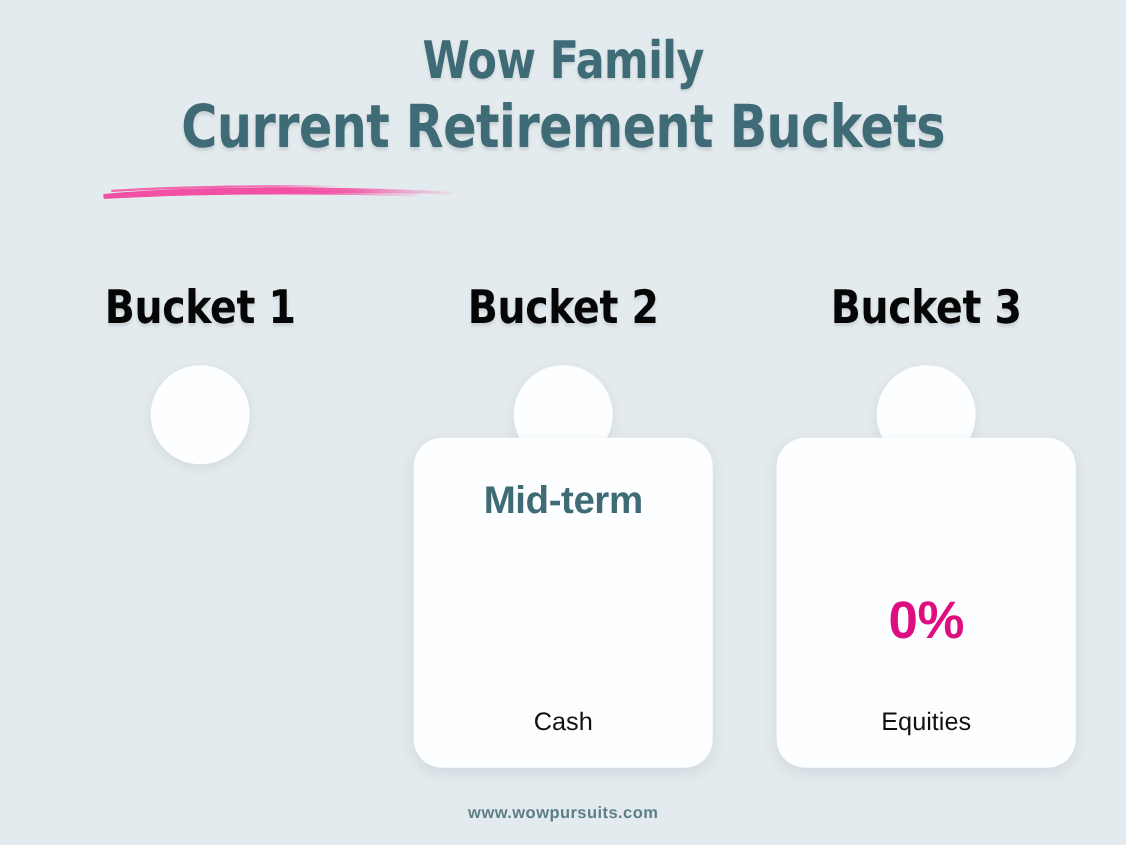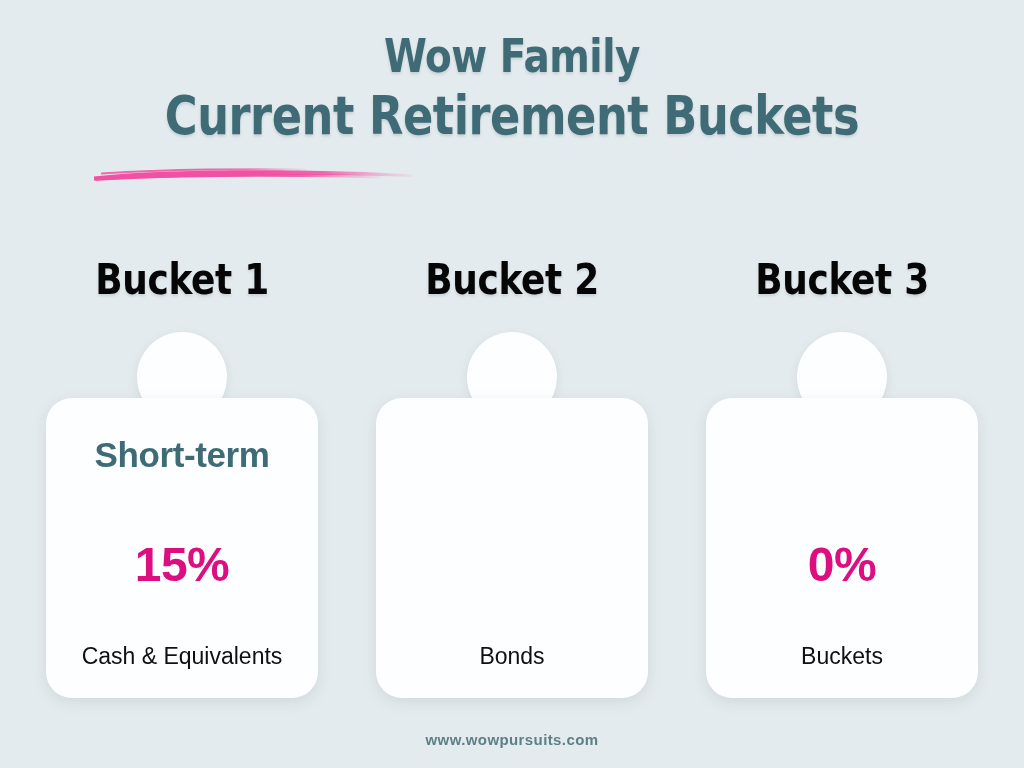--- a/index.html
+++ b/index.html
@@ -191,43 +191,39 @@
              C52,15.1 26,16.1 2,17.4 Z" fill="url(#brushFade)"></path>
     <path d="M4,16.2 C30,14.6 58,13.5 92,12.9 C130,12.2 172,12.0 208,12.4
              C238,12.7 266,13.3 288,14.0" stroke="url(#brushFade)" stroke-width="3.1" fill="none" stroke-linecap="round"></path>
     <path d="M10,10.6 C40,8.6 76,7.2 116,6.6 C150,6.1 184,6.1 214,6.5" stroke="url(#brushFade)" stroke-width="2.0" fill="none" stroke-linecap="round" opacity="0.85"></path>
   </svg>
 
   <div class="bucket-label" style="left:46px;">Bucket 1</div>
 
   <div class="bucket-group" style="left:46px;">
     <div class="bucket-knob"></div>
-    <div class="bucket-card">
-      <div class="card-term">Short-term</div>
-      <div class="card-percent">15%</div>
-      <div class="card-caption">Cash &amp; Equivalents</div>
-    </div>
   </div>
 
   <div class="bucket-label" style="left:376px;">Bucket 2</div>
 
   <div class="bucket-group" style="left:376px;">
     <div class="bucket-knob"></div>
     <div class="bucket-card">
-      <div class="card-caption">Bonds</div>
+      <div class="card-term">Mid-term</div>
+      <div class="card-caption">Cash</div>
     </div>
   </div>
 
   <div class="bucket-label" style="left:706px;">Bucket 3</div>
 
   <div class="bucket-group" style="left:706px;">
     <div class="bucket-knob"></div>
     <div class="bucket-card">
       <div class="card-percent">0%</div>
-      <div class="card-caption">Buckets</div>
+      <div class="card-caption">Equities</div>
     </div>
   </div>
 
   <div id="footer">
     <span id="footer-url">www.wowpursuits.com</span>
   </div>
 
 </div>
 
 </body></html>

